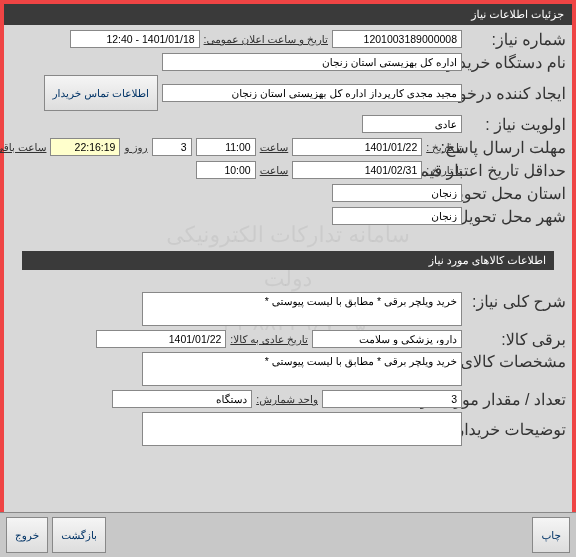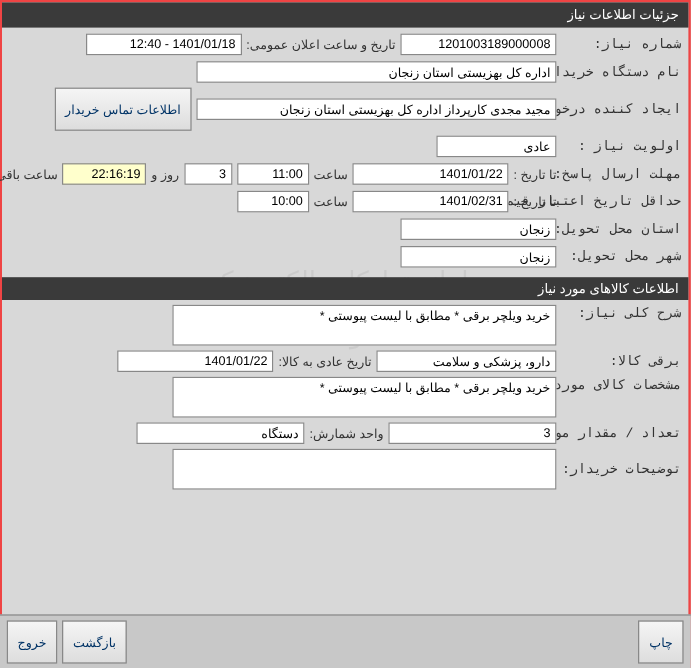--- a/index.html
+++ b/index.html
@@ -9,54 +9,53 @@
   background: #d8d8d8;
   width: 576px;
   height: 557px;
   overflow: hidden;
   position: relative;
   direction: rtl;
 }
 .window {
   width: 100%;
   height: 100%;
-  border: 2px solid #ef4444;
+  border: 4px solid #ef4444;
   background: #d8d8d8;
 }
 .titlebar {
   background: #3a3a3a;
   color: #fff;
   padding: 4px 8px;
   font-size: 11px;
   text-align: right;
 }
 .section-header {
   background: #3a3a3a;
   color: #fff;
   padding: 3px 8px;
   font-size: 11px;
   text-align: right;
-  margin: 0;
+  margin: 18px;
 }
 .form-area {
   padding: 4px 6px;
 }
 .row {
   display: flex;
   align-items: center;
   margin-bottom: 3px;
   min-height: 20px;
   gap: 4px;
 }
 .label {
   color: #333;
-  font-size: 11px;
+  font-size: 16px;
   white-space: nowrap;
   text-align: right;
-  font-family: Liberation Mono, monospace;
 }
 .label-main {
   width: 100px;
   flex-shrink: 0;
 }
 .input {
   background: #fff;
   border: 1px solid #888;
   padding: 2px 4px;
   font-size: 10.5px;
@@ -123,20 +122,21 @@
   pointer-events: none;
   text-align: center;
   line-height: 2;
   z-index: 0;
 }
 .content { position: relative; z-index: 1; }
 .inline-label {
   font-size: 10.5px;
   color: #333;
   white-space: nowrap;
+  text-decoration: underline;
 }
 </style>
 </head>
 <body>
 
 <div class="window">
   <div class="titlebar">جزئیات اطلاعات نیاز</div>
 
   <div class="watermark">
     <div>سامانه تدارکات الکترونیکی دولت</div>

